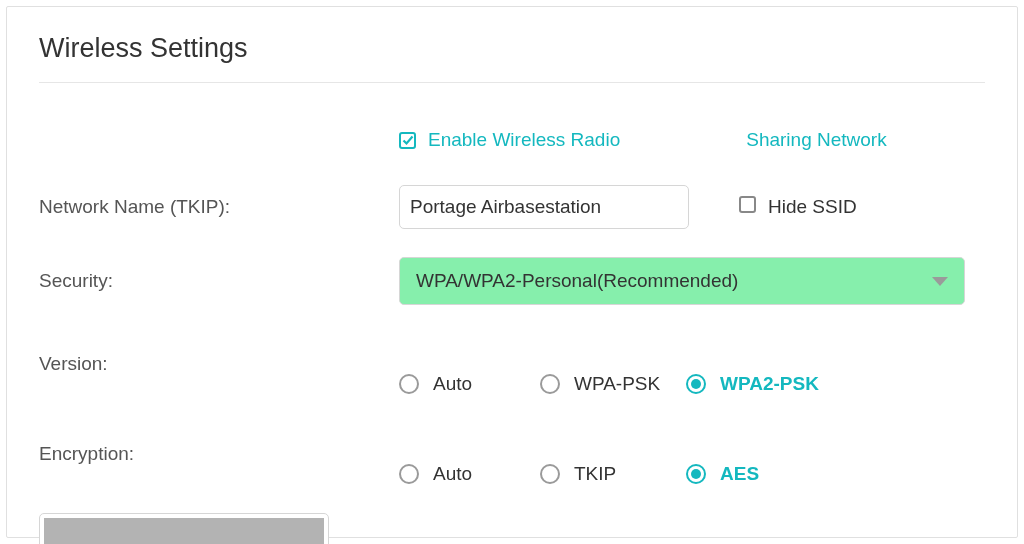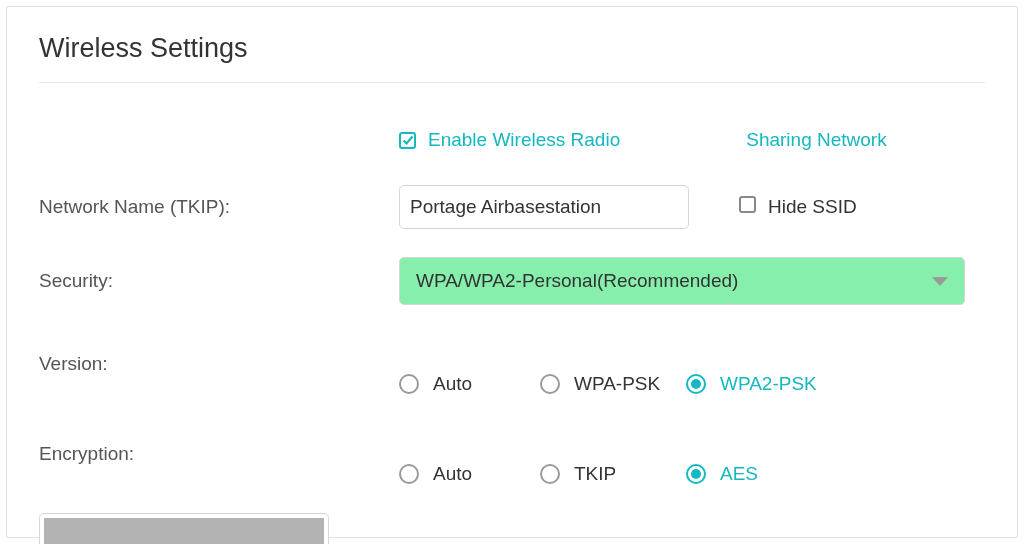--- a/index.html
+++ b/index.html
@@ -135,21 +135,21 @@
     content: "";
     width: 10px; height: 10px;
     border-radius: 50%;
     background: #14b8bf;
   }
   .radio-option.selected .rlabel { color: #14b8bf; }
   .rlabel { color: #333; }
   
   .col-a { width: 135px; }
   .col-b { width: 140px; }
-  .col-c { width: auto; }
+  .col-c { width: auto; font-weight: bold; }
   .pwd-input {
     width: 290px;
     height: 44px;
     border: 1px solid #d6d6d6;
     border-radius: 5px;
     padding: 4px;
     background: #fff;
   }
   .pwd-fill {
     width: 100%;

